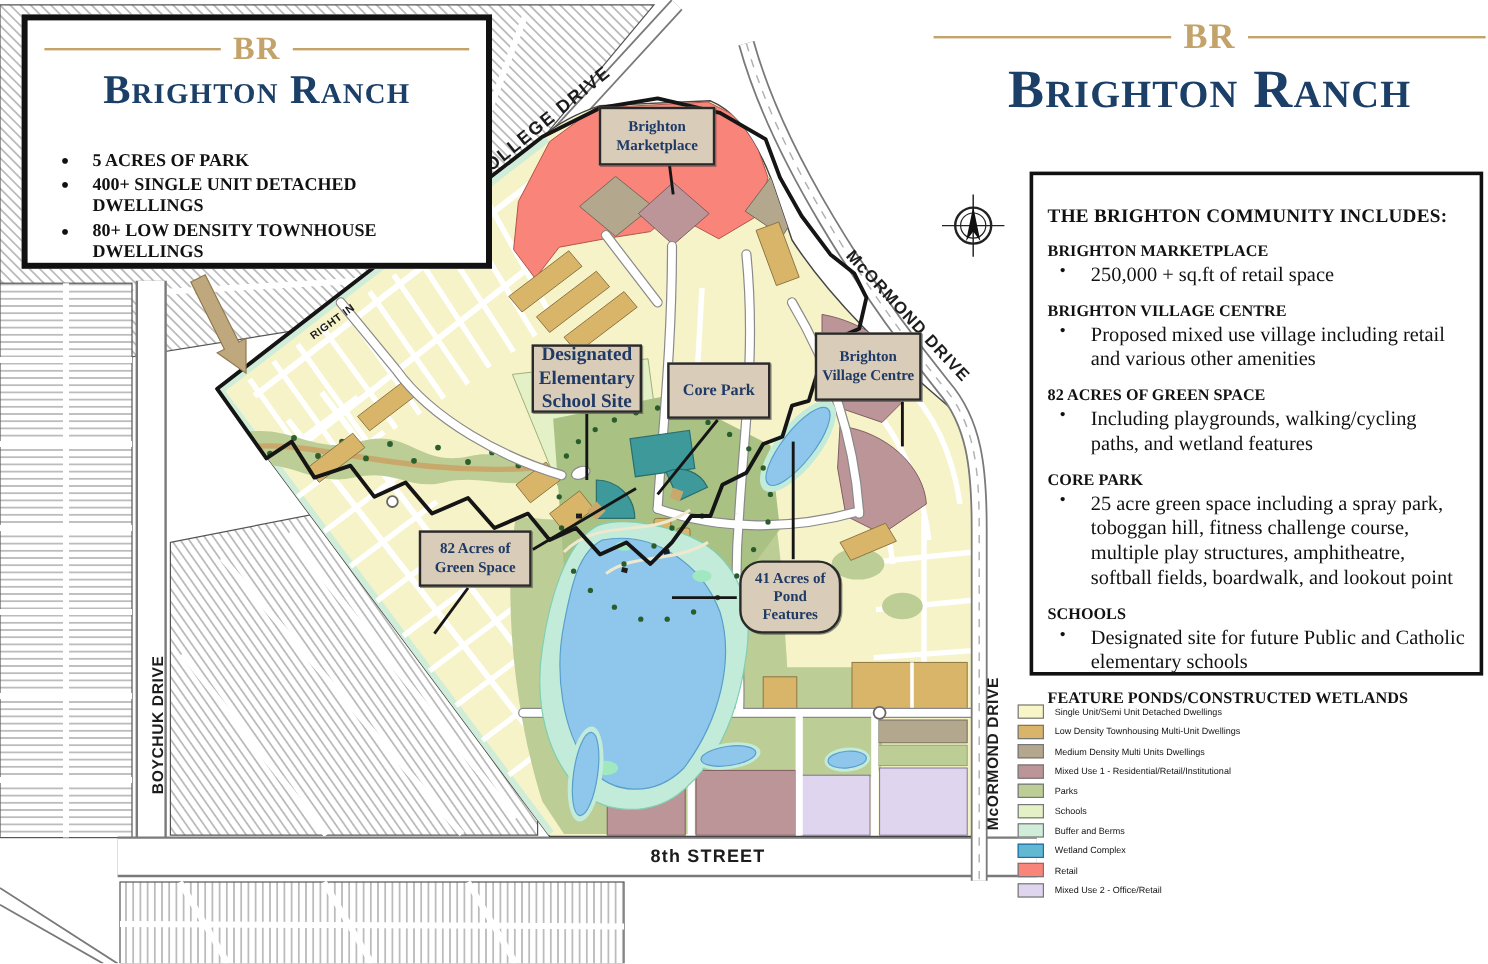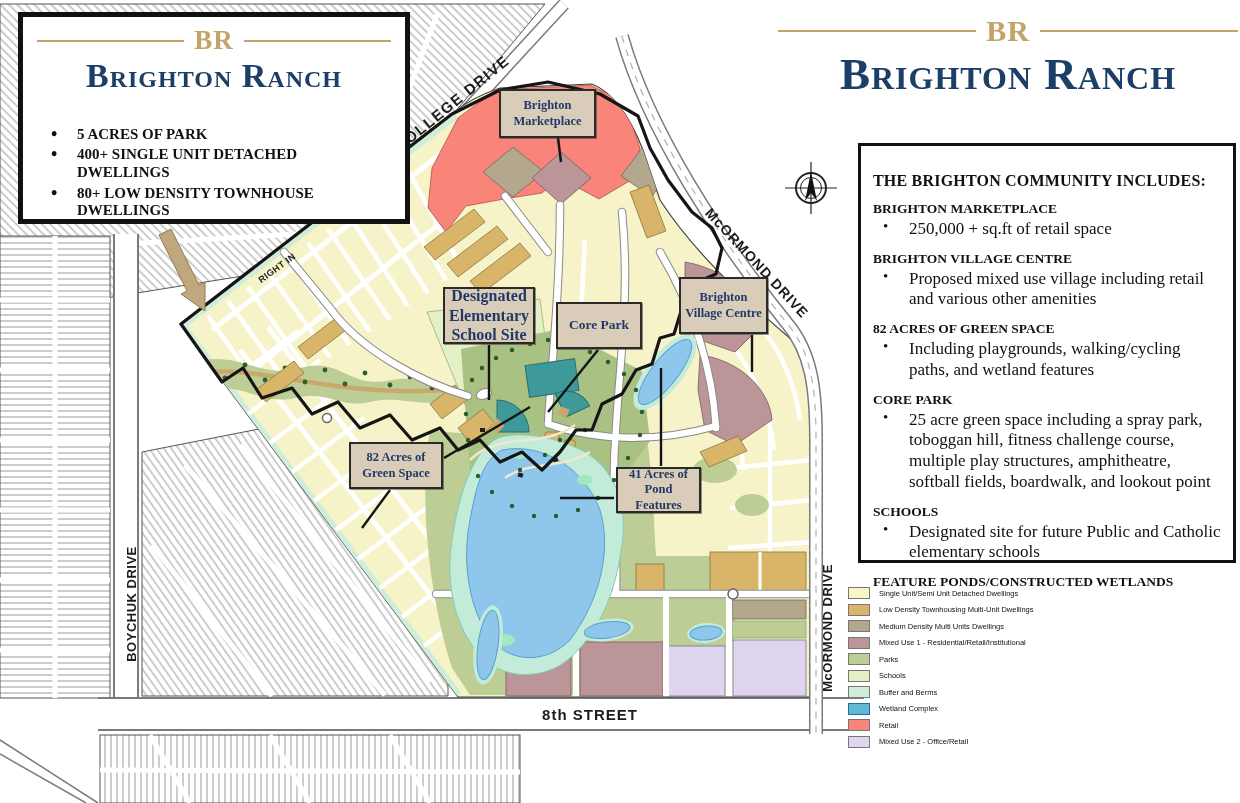--- a/index.html
+++ b/index.html
@@ -27,21 +27,21 @@
   .map-label{position:absolute;background:#D9CDB9;border:2px solid #2a2a2a;
              color:#203A66;font-weight:bold;text-align:center;
              display:flex;align-items:center;justify-content:center;
              line-height:1.22;font-size:12.5px;padding:2px 3px;box-sizing:border-box;
              z-index:6;box-shadow:1px 1px 0 rgba(60,60,60,.55);}
   #box-marketplace{left:499px;top:89px;width:97px;height:49px;}
   #box-school{left:443px;top:287px;width:92px;height:57px;font-size:16px;}
   #box-core-park{left:556px;top:302px;width:86px;height:47px;font-size:13.5px;}
   #box-village{left:679px;top:277px;width:89px;height:57px;}
   #box-green-space{left:349px;top:442px;width:94px;height:47px;}
-  #box-pond{left:616px;top:467px;width:85px;height:46px;}
+  #box-pond{left:616px;top:467px;width:85px;height:61px;border-radius:19px;}
 
   
   #title-card{position:absolute;left:18px;top:12px;width:392px;height:212px;
               background:#fff;border:5px solid #111;box-sizing:border-box;z-index:8;
               padding:8px 14px 0 14px;}
   .logo-row{display:flex;align-items:center;gap:10px;}
   .logo-row .rule{flex:1;height:0;border-top:2.5px solid #C3A369;}
   .logo-abbr{color:#C3A369;font-weight:bold;font-size:27px;letter-spacing:1px;}
   #title-card .big-title{color:#1B3F66;font-weight:bold;font-size:34px;
               font-variant:small-caps;text-align:center;letter-spacing:1px;line-height:1.05;

